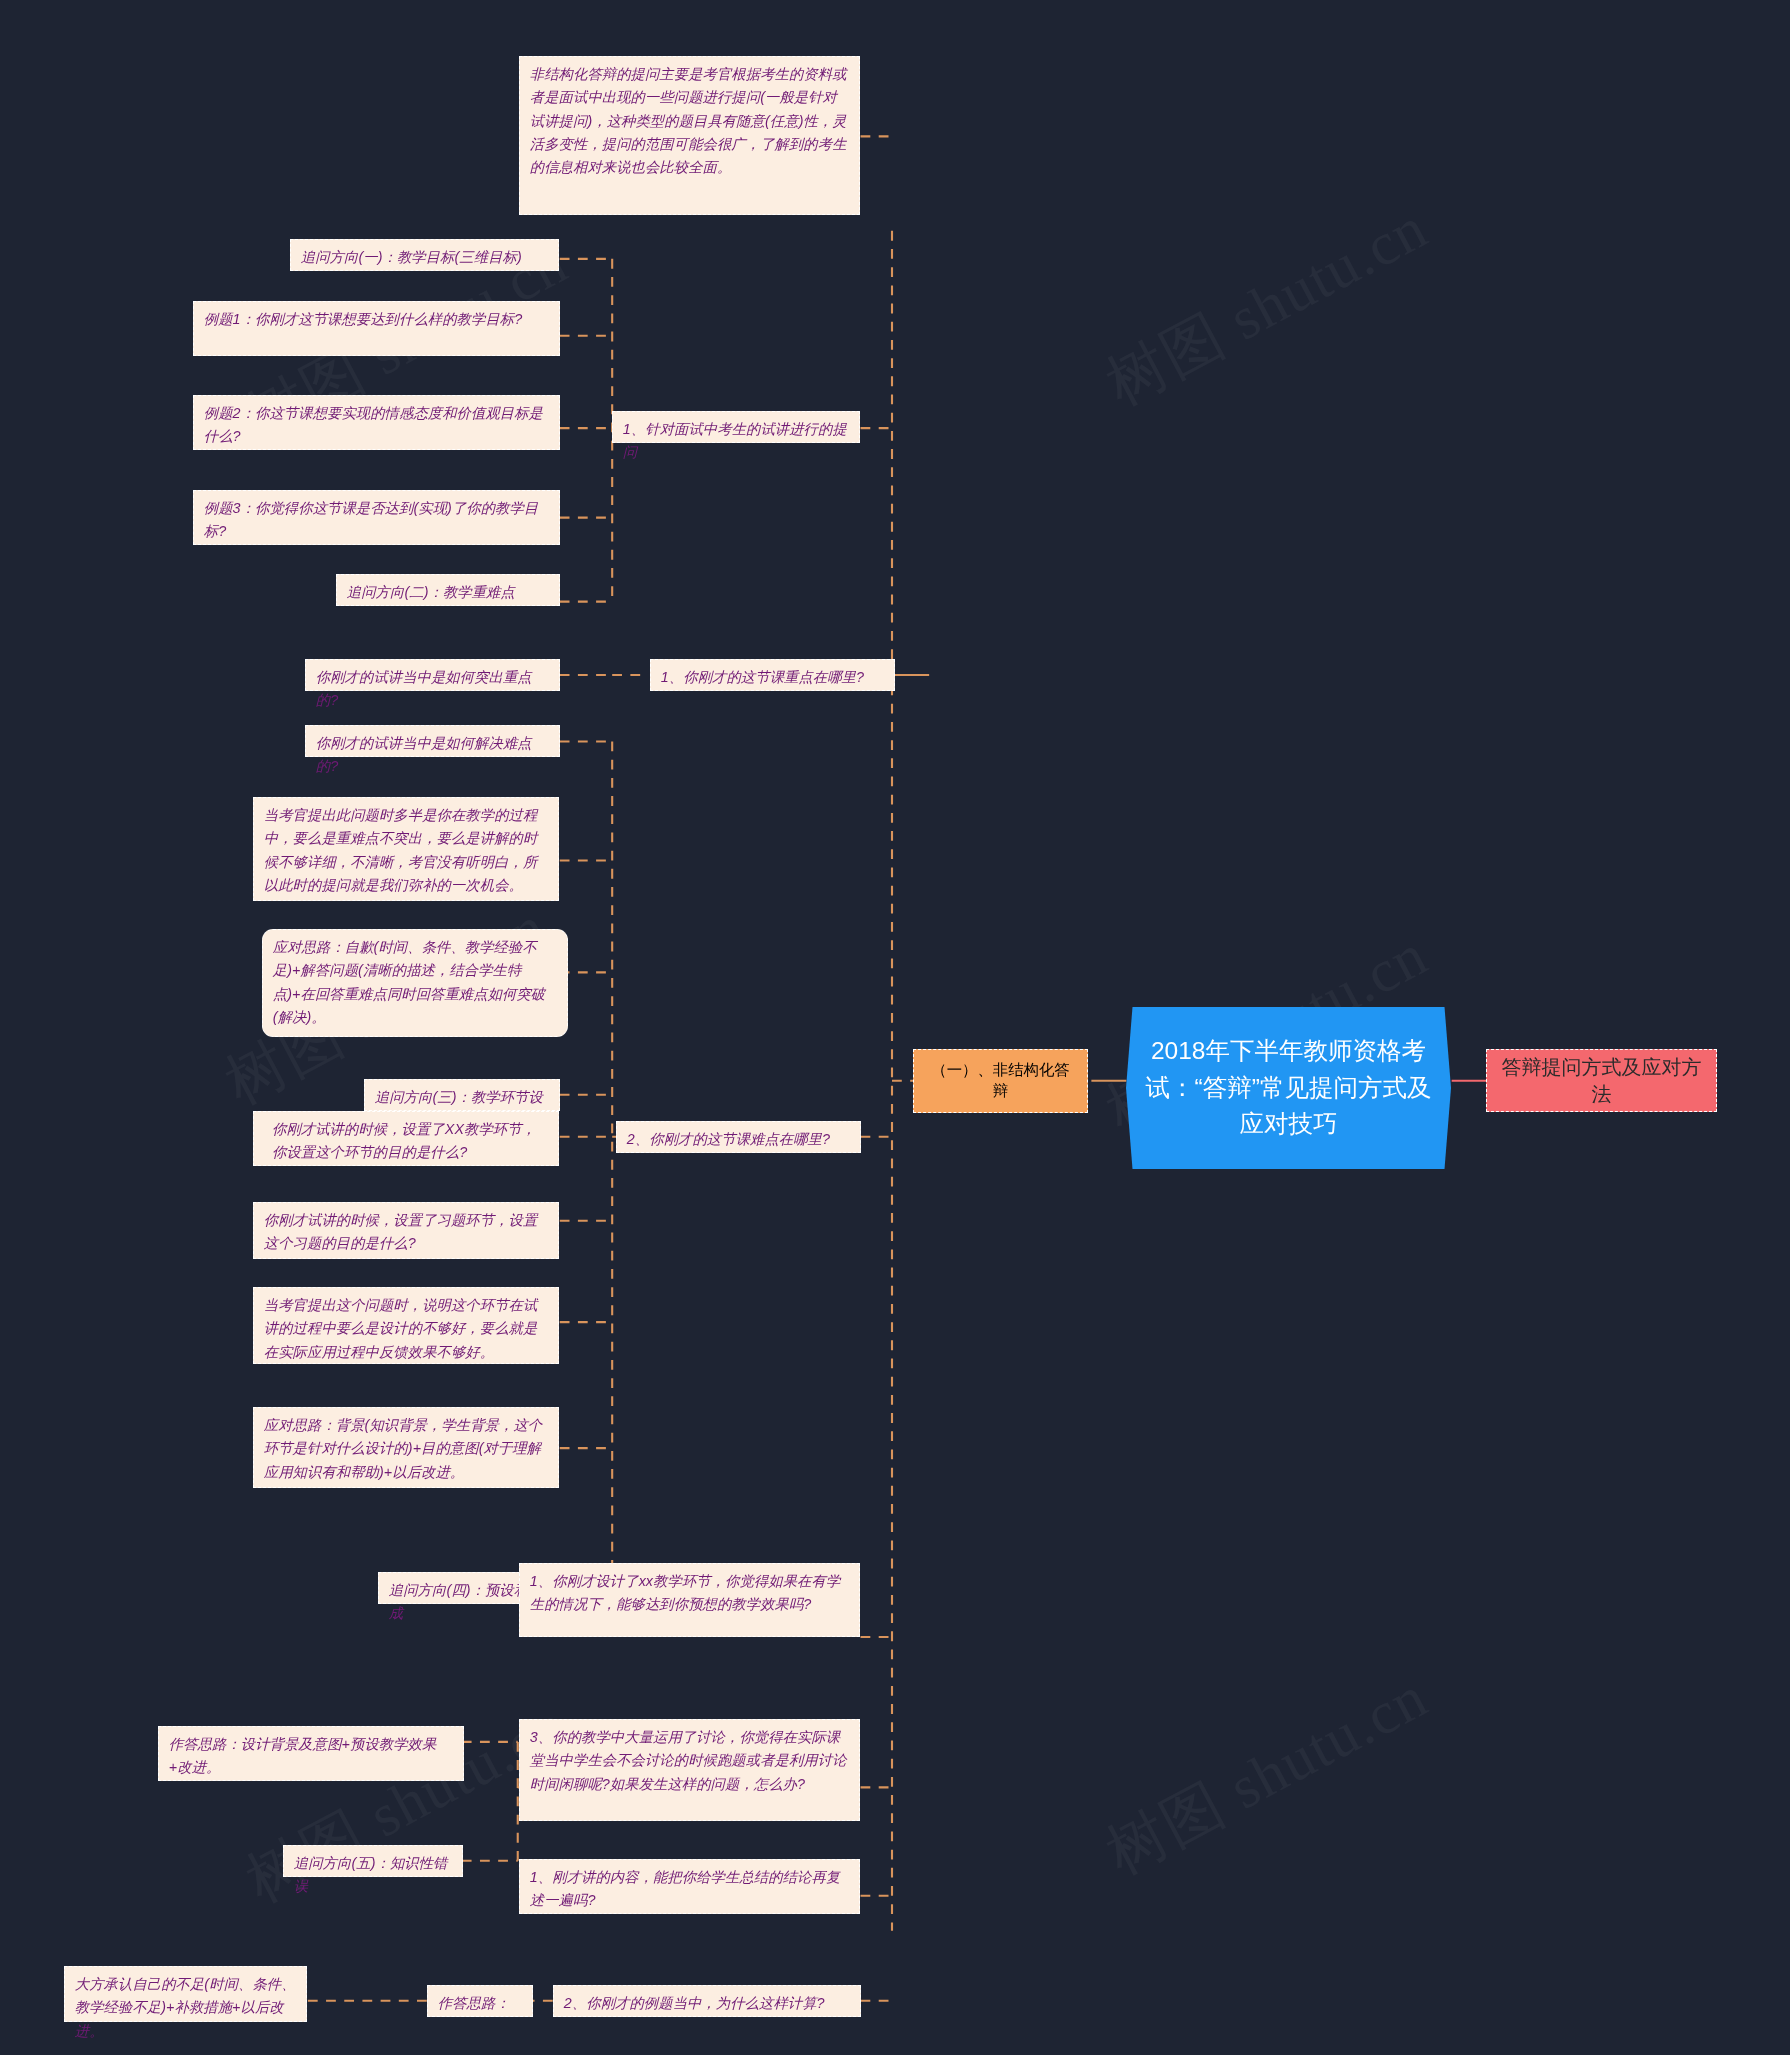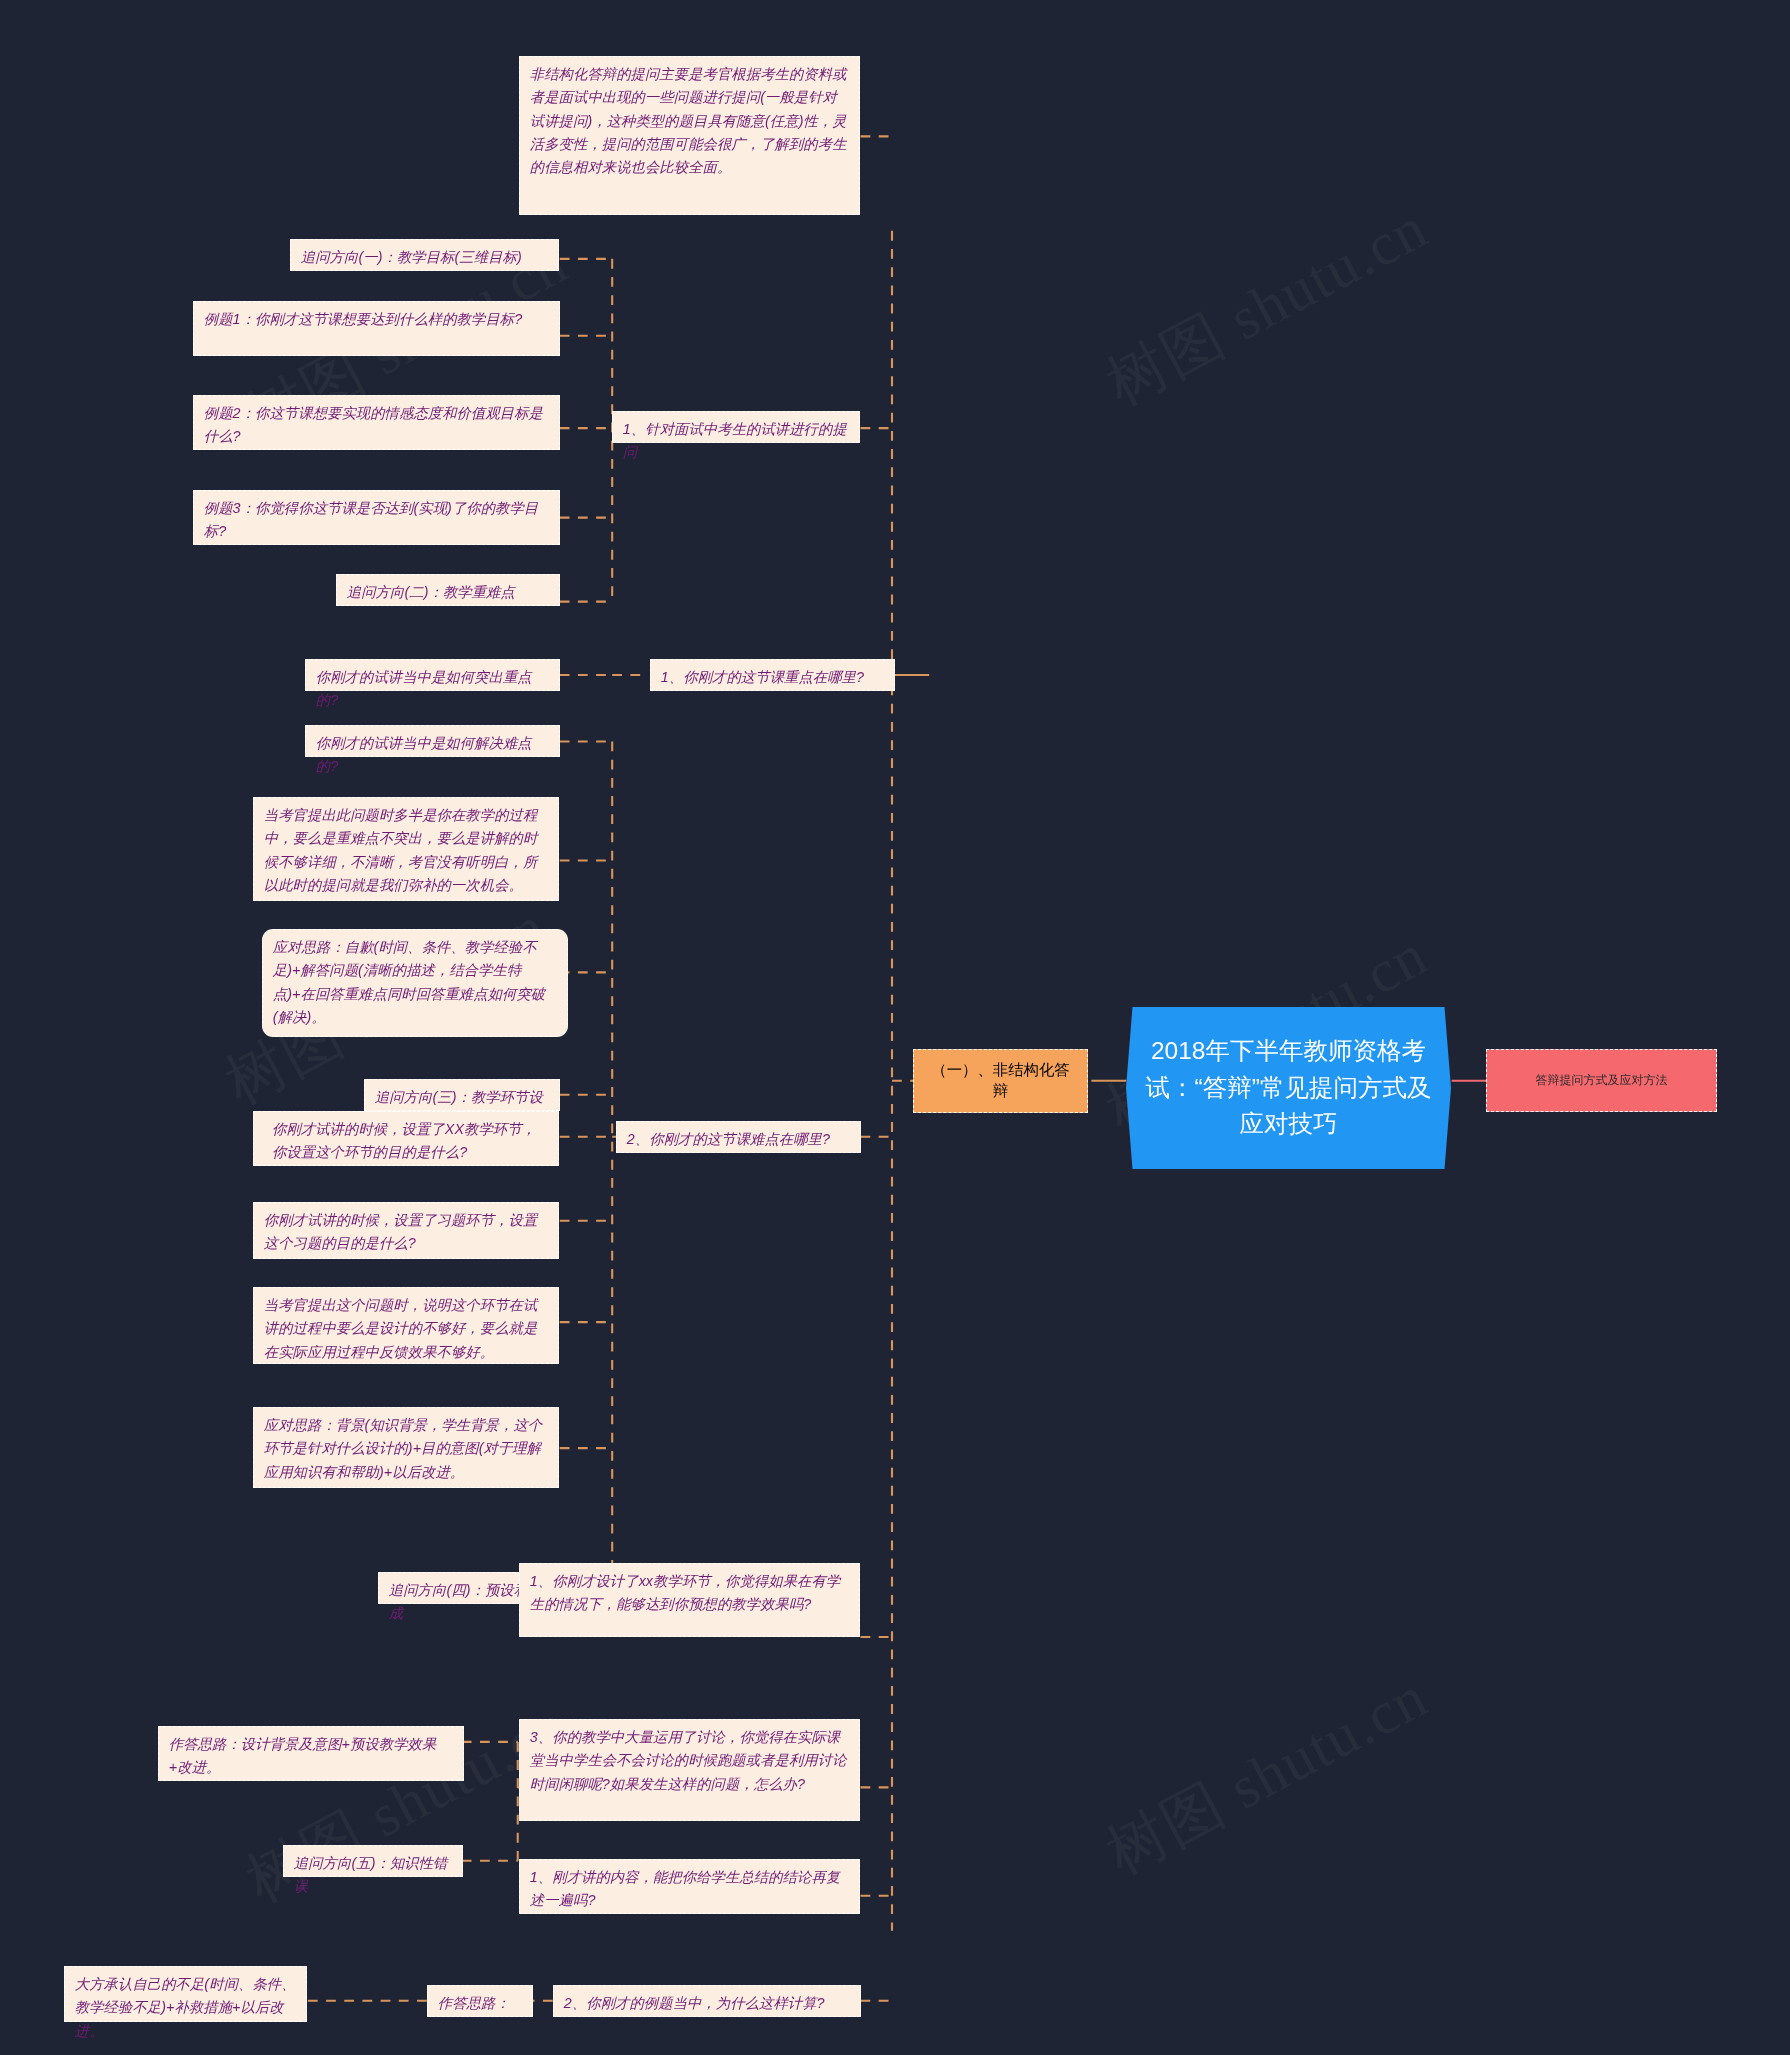--- a/index.html
+++ b/index.html
@@ -63,21 +63,21 @@
     font-size:15.4px;
     padding:7.7px 11.2px;
     text-align:center;
   }
   .topic-red{
     position:absolute;
     background:#f4686e;
     color:#2b2b2b;
     border:1.4px dashed #ffffff;
     box-sizing:border-box;
-    font-size:12px;
+    font-size:20px;
     padding:7.7px 11.2px;
     text-align:center;
   }
 </style>
 </head>
 <body>
 
 <div class="wm" style="left:231px;top:301px;">树图 shutu.cn</div>
 <div class="wm" style="left:1091px;top:266px;">树图 shutu.cn</div>
 <div class="wm" style="left:210px;top:965px;">树图 shutu.cn</div>

